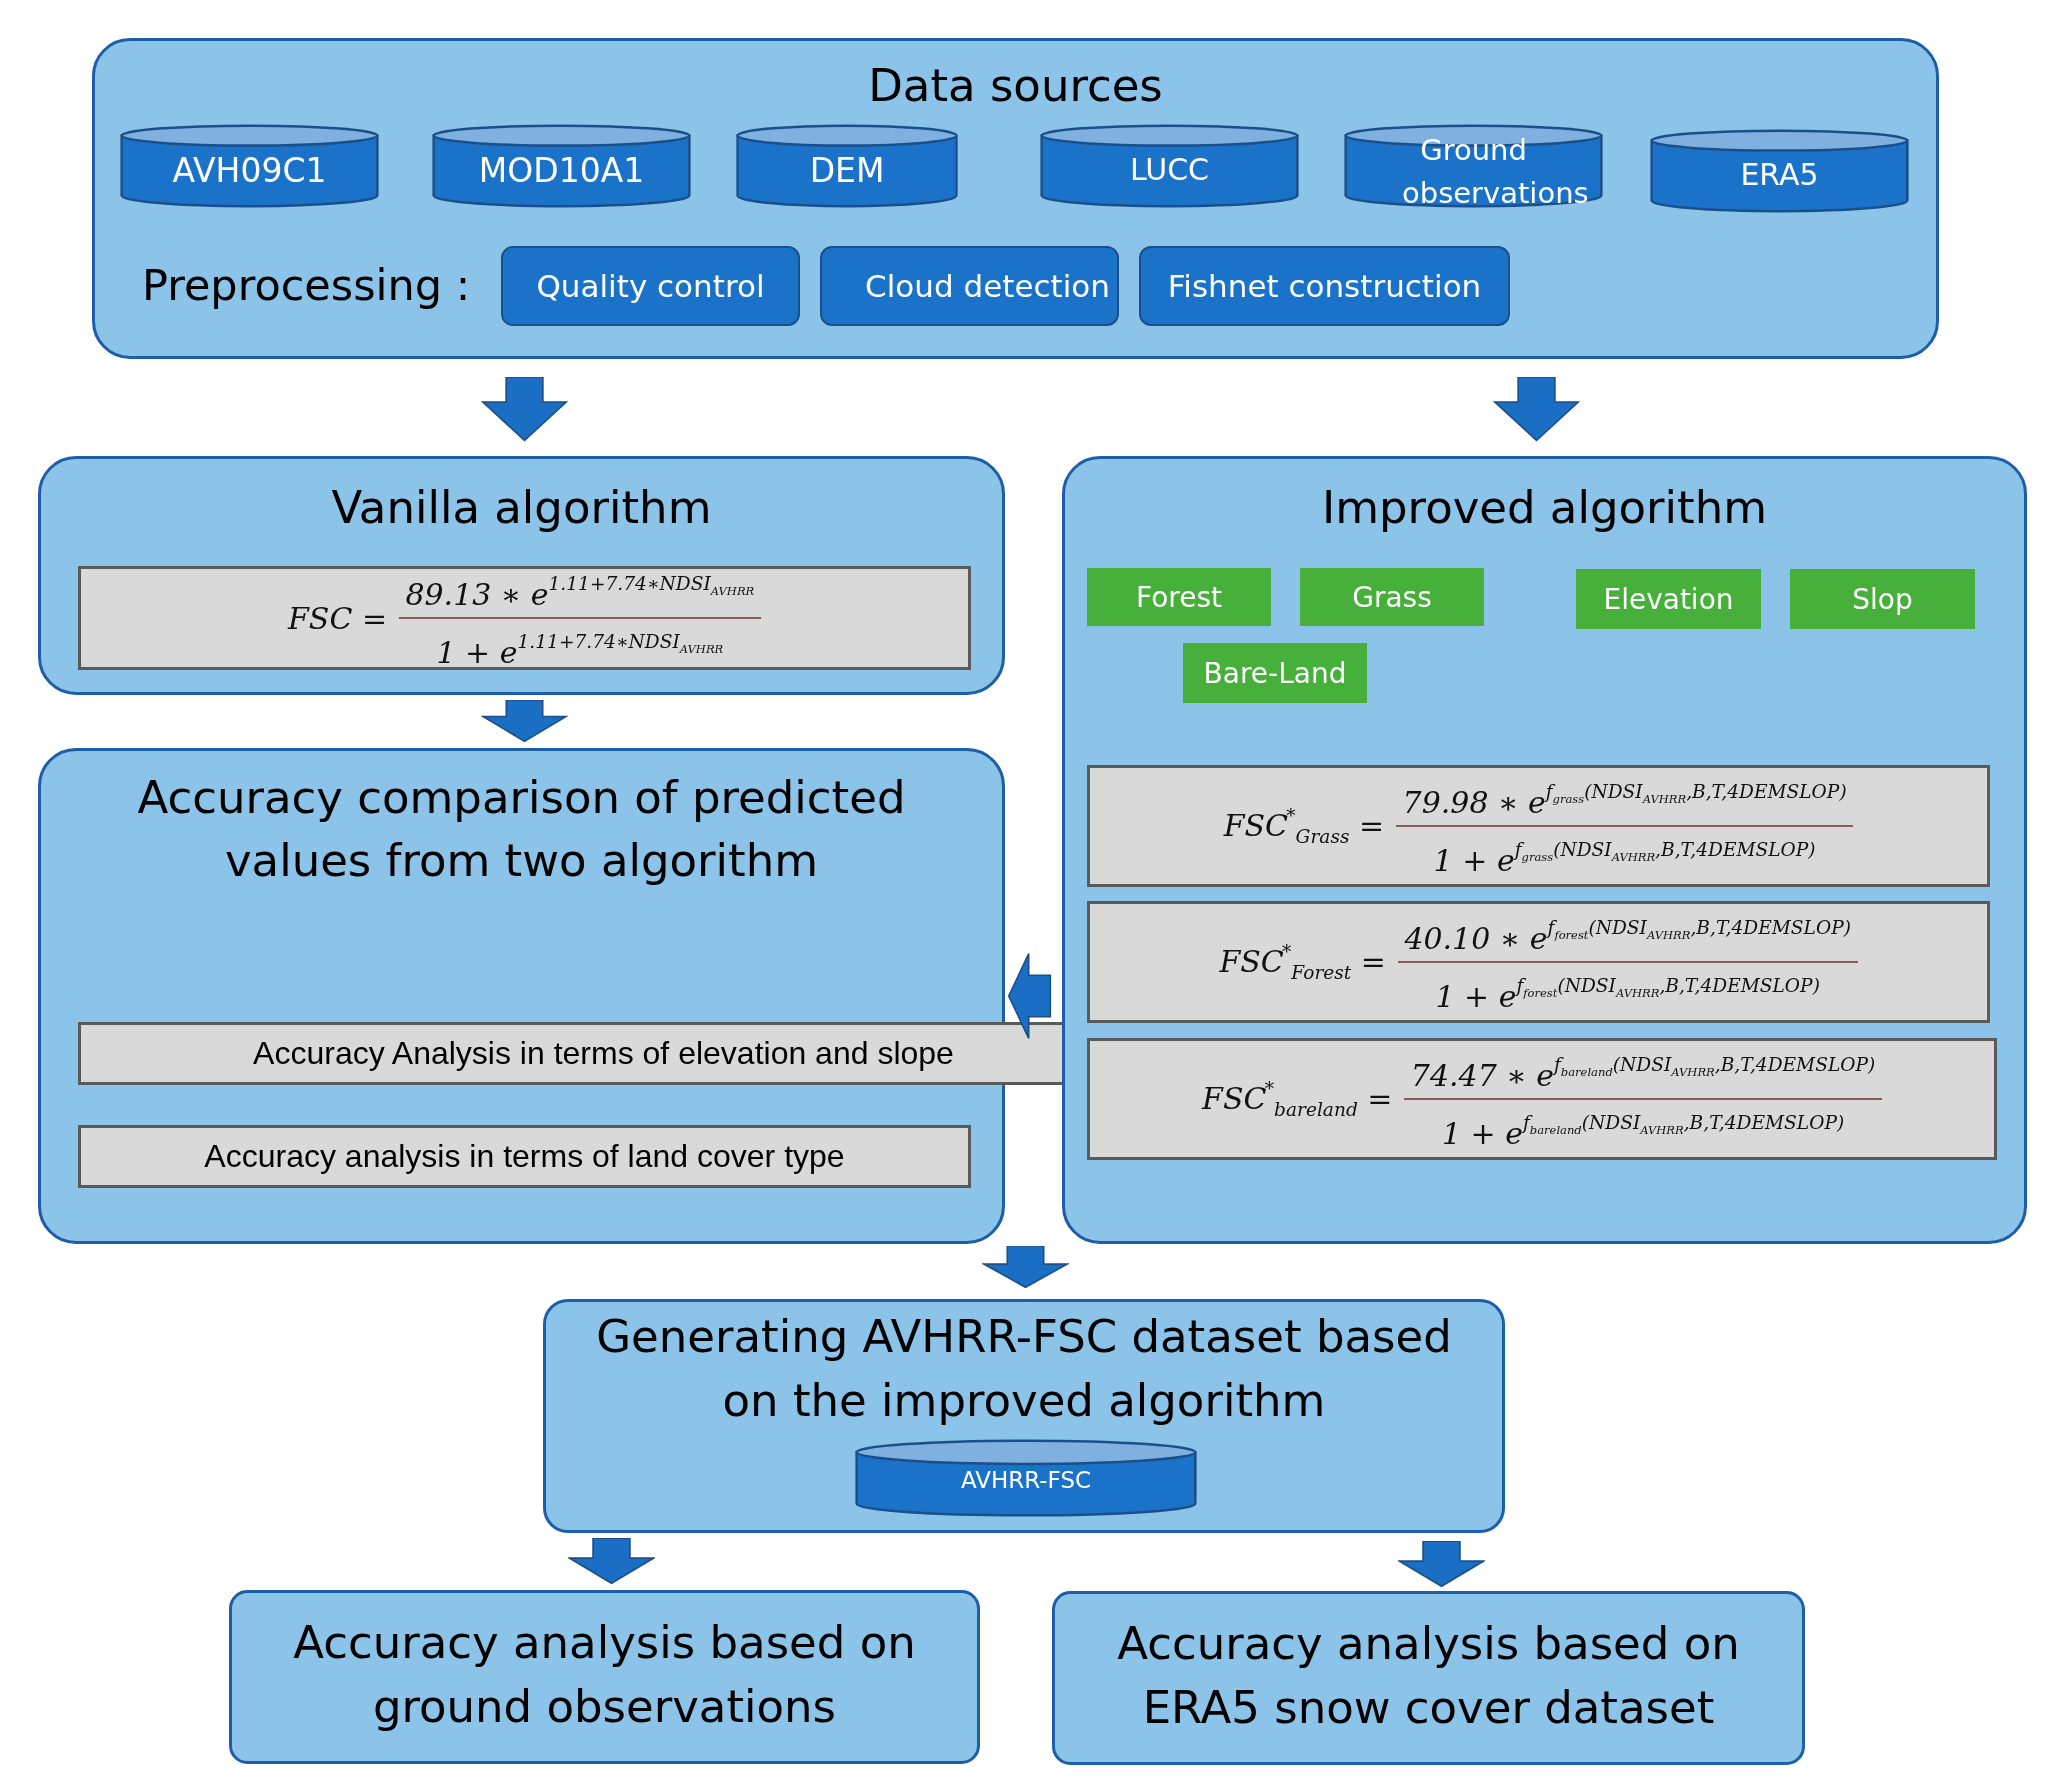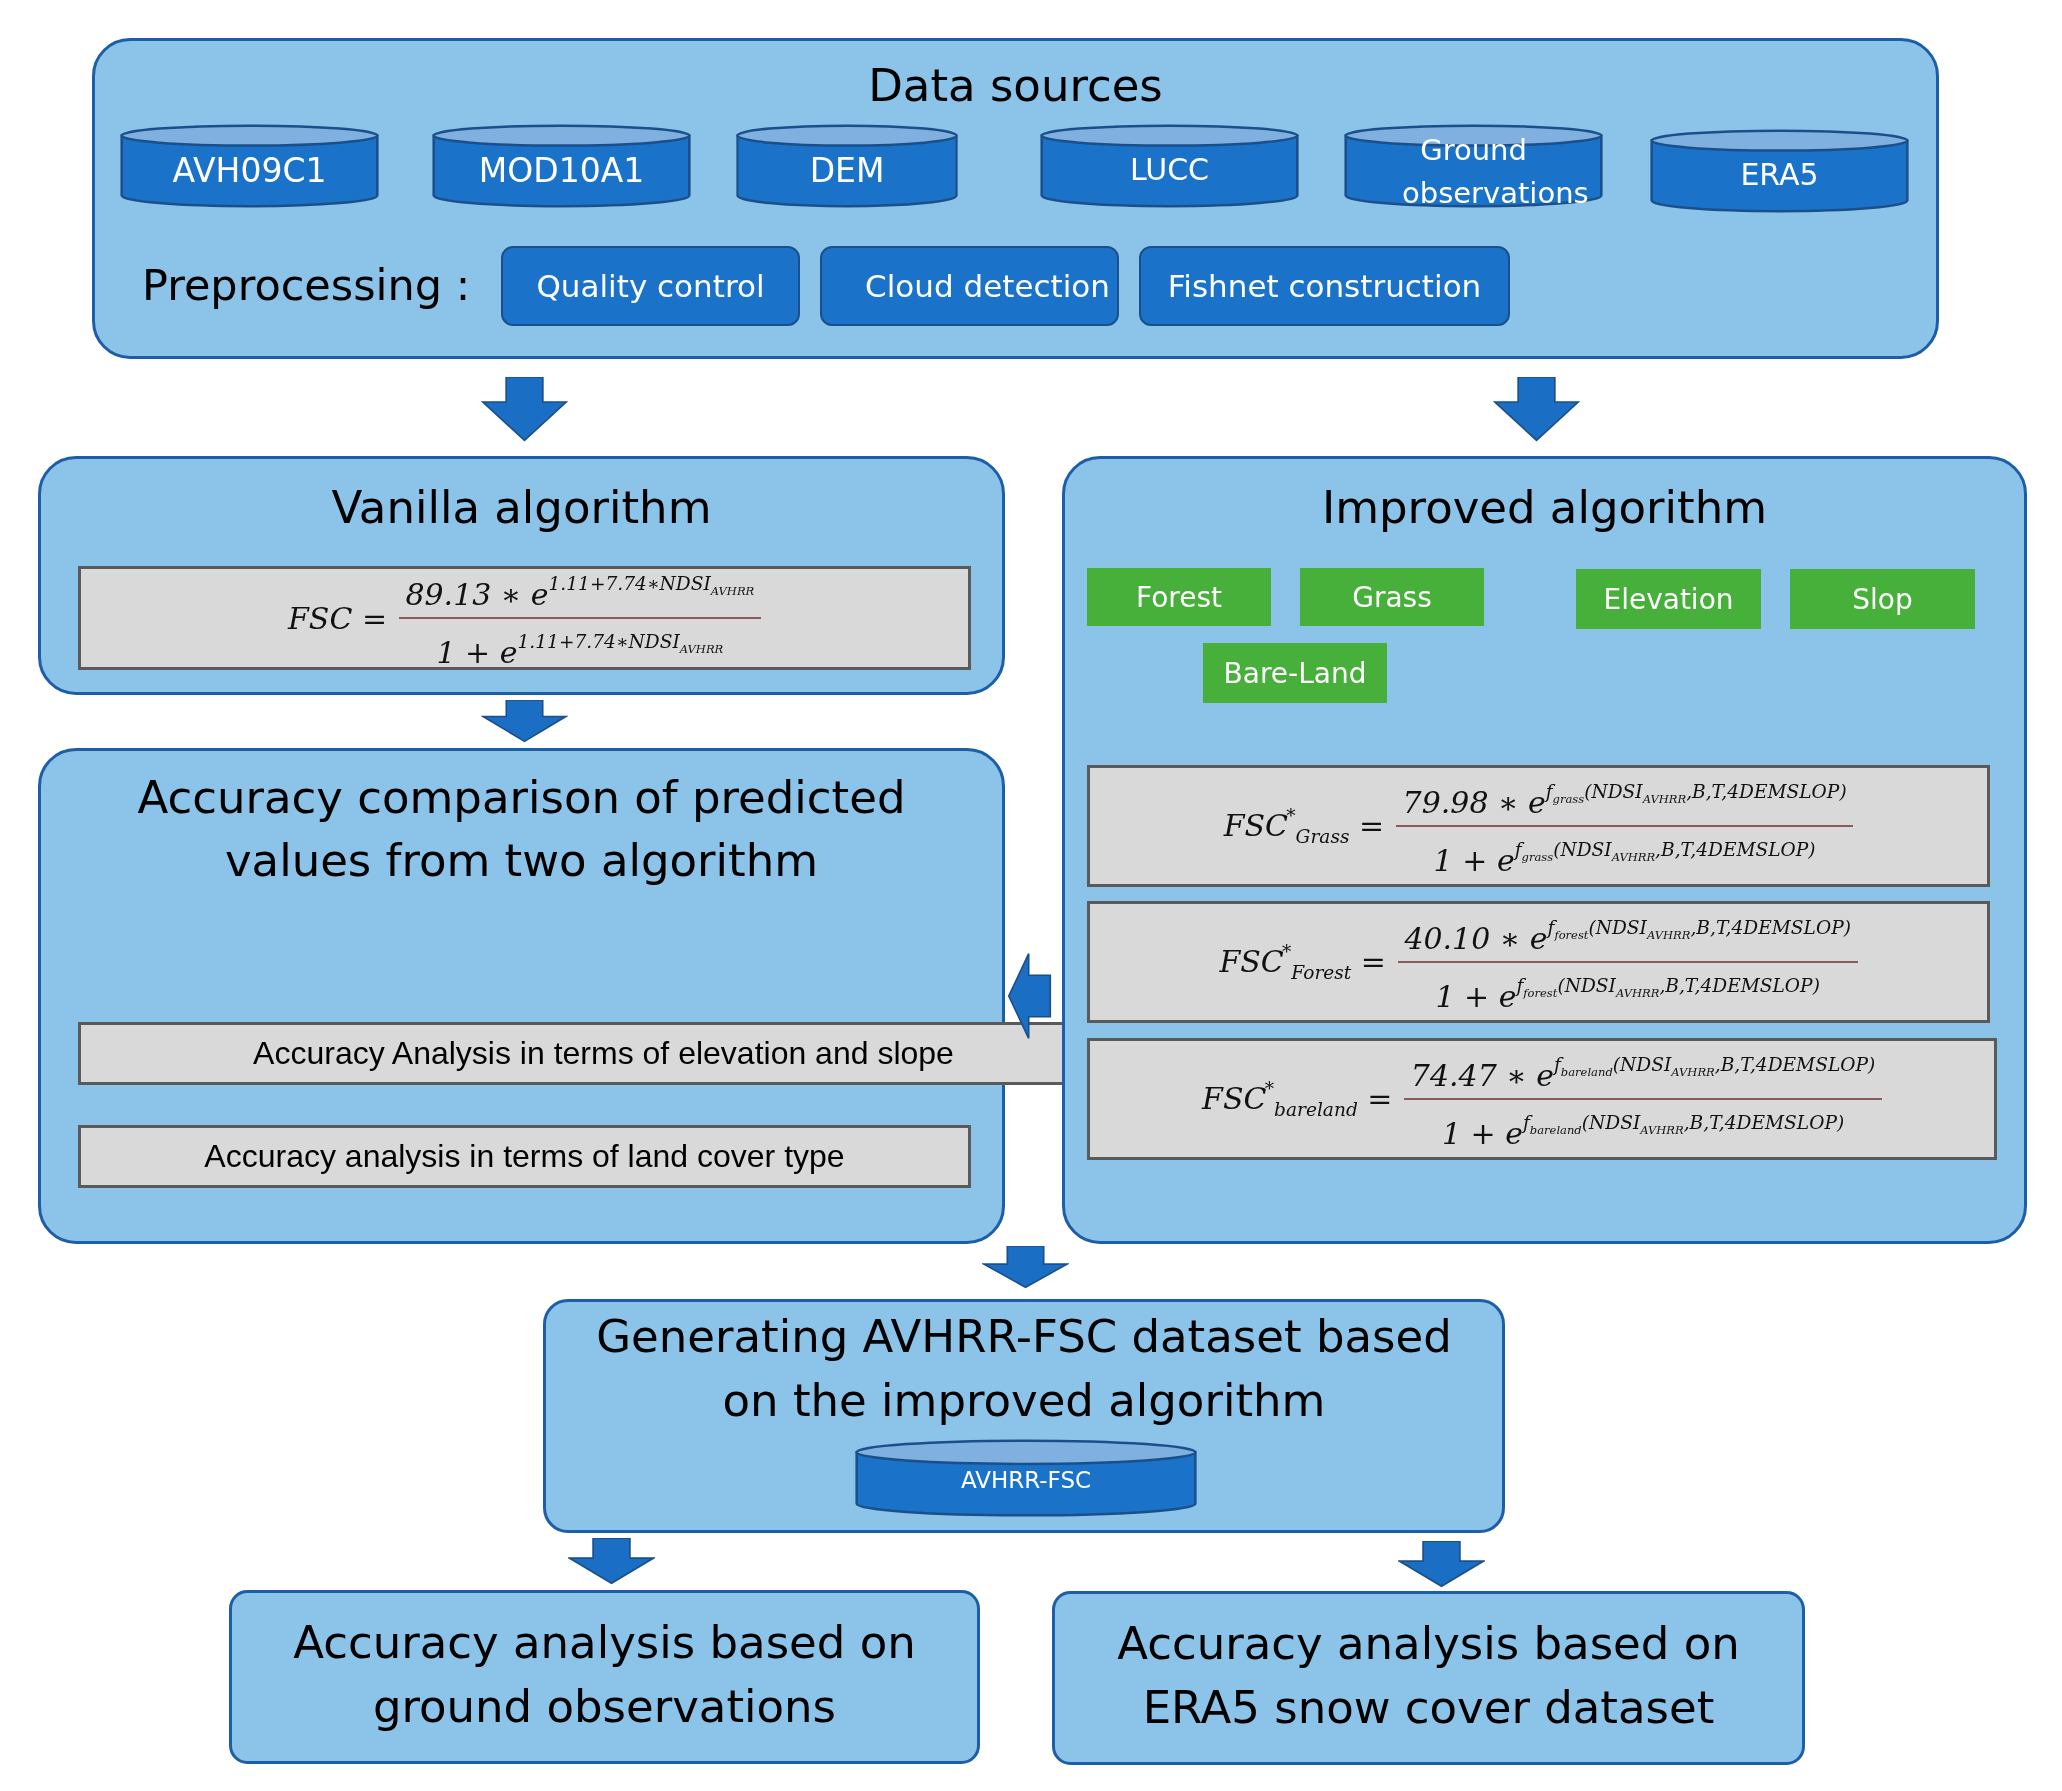--- a/index.html
+++ b/index.html
@@ -135,21 +135,21 @@
   <svg viewBox="0 0 60 106">
       <polygon points="52,28 52,78 26,78 26,104 2,53 26,2 26,28" fill="#1a6fc4" stroke="#1b4f8a" stroke-width="2"></polygon>
     </svg>
 </div>
 
 <div class="panel" style="left:1062px; top:456px; width:965px; height:788px;">
   <div class="ptitle" style="top:16.7px;">Improved algorithm</div>
 
   <div class="green" style="left:22px; top:109px; width:184px; height:58px;">Forest</div>
   <div class="green" style="left:235px; top:109px; width:184px; height:58px;">Grass</div>
-  <div class="green" style="left:138px; top:184px; width:184px; height:60px;">Bare-Land</div>
+  <div class="green" style="left:118px; top:184px; width:184px; height:60px;">Bare-Land</div>
   <div class="green" style="left:511px; top:110px; width:185px; height:60px;">Elevation</div>
   <div class="green" style="left:725px; top:110px; width:185px; height:60px;">Slop</div>
 
   <div class="gray eq" style="left:22px; top:306px; width:903px; height:122px;">
     <span class="lhs"><span>FSC</span><span class="star">*</span><span class="dn">Grass</span> =</span>
     <span class="frac">
       <span class="num"><span>79.98</span> ∗ e<span class="up">f<span class="dn">grass</span><span>(NDSI</span><span class="dn">AVHRR</span><span>,B,T,4DEMSLOP)</span></span></span>
       <span class="bar"></span>
       <span class="den">1 + e<span class="up">f<span class="dn">grass</span><span>(NDSI</span><span class="dn">AVHRR</span><span>,B,T,4DEMSLOP)</span></span></span>
     </span>

